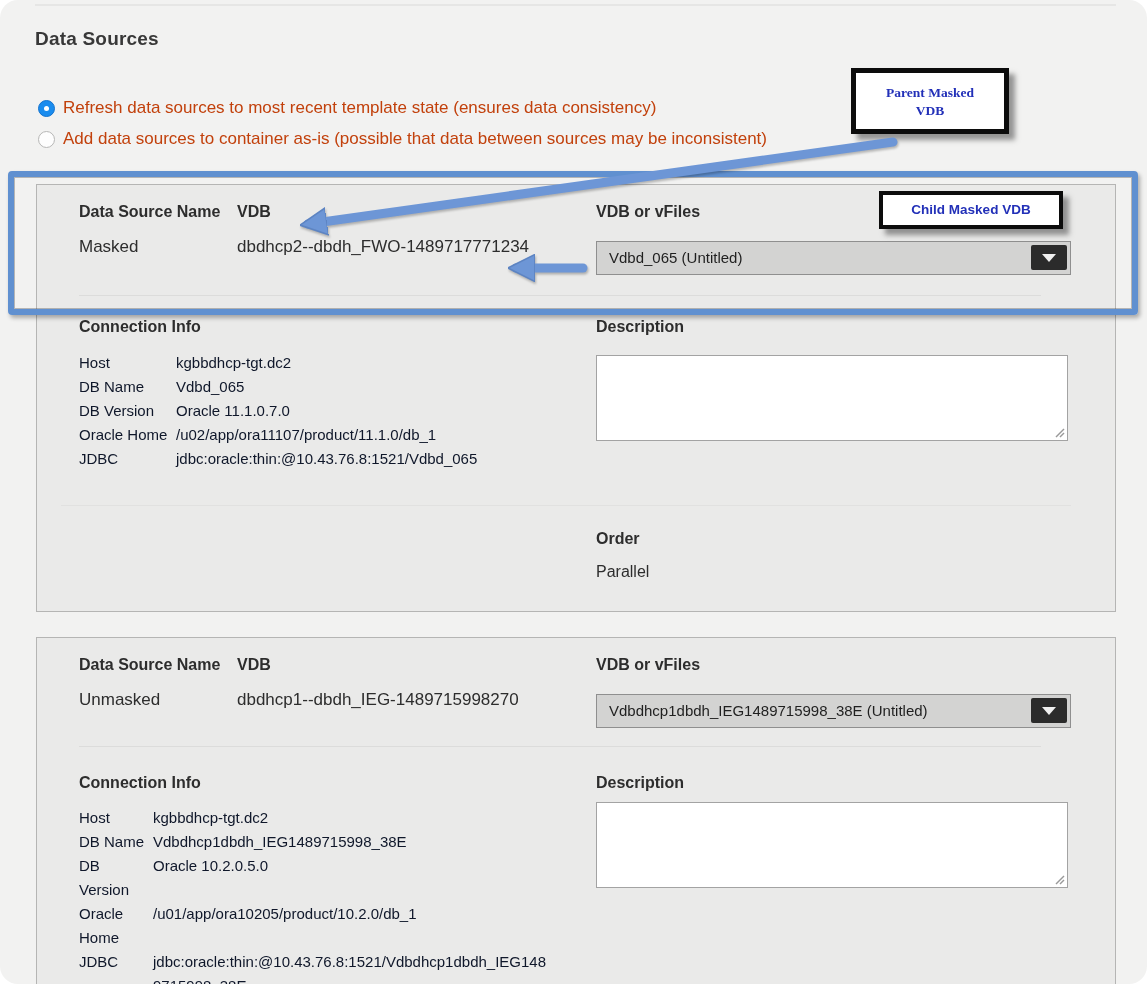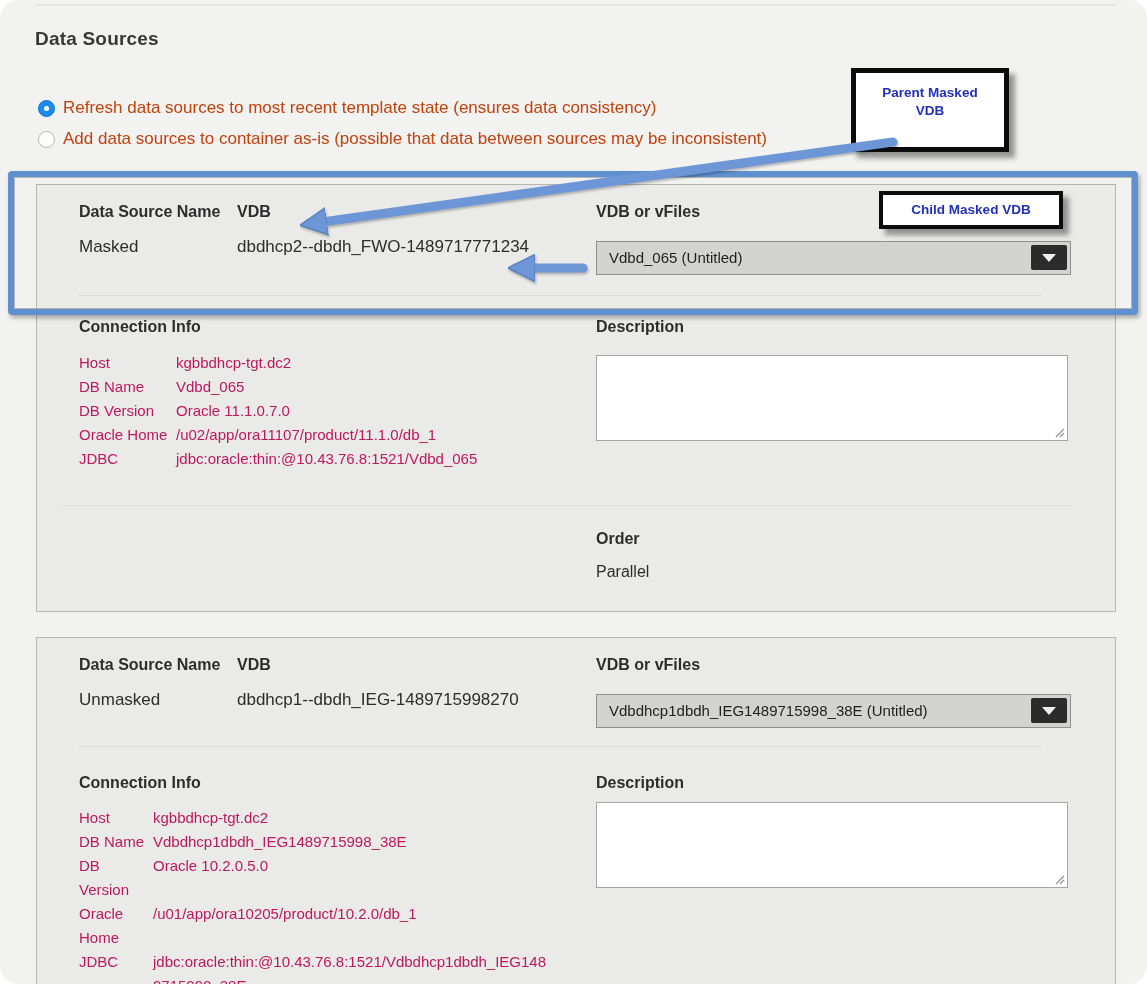--- a/index.html
+++ b/index.html
@@ -20,21 +20,21 @@
   .radio-row { height:22px; }
   .radio-circle { position:absolute; left:0; top:2px; width:17px; height:17px; border-radius:50%; box-sizing:border-box; }
   .radio-circle.selected { background:#1a8cee; border:1px solid #1373cf; }
   .radio-circle.selected::after { content:""; position:absolute; left:5px; top:5px; width:5px; height:5px; border-radius:50%; background:#fff; }
   .radio-circle.unselected { background:#fdfdfd; border:1px solid #b7b7b6; }
   .radio-label { position:absolute; left:25px; top:0; font-size:17px; color:#c2410c; white-space:nowrap; }
 
   
   .callout { background:#fff; border:5px solid #0c0c0c; box-shadow:6px 6px 5px rgba(85,85,85,0.6);
              box-sizing:border-box; text-align:center; color:#2230b8; font-weight:bold; font-size:13.5px; line-height:18px; }
-  .callout-parent { left:851px; top:68px; width:158px; height:84px; padding-top:11px; }
+  .callout-parent { left:851px; top:68px; width:158px; height:66px; padding-top:11px;font-family:Liberation Serif, serif; }
   .callout-child  { left:879px; top:191px; width:184px; height:38px; border-width:4px; line-height:29px; padding-top:0; }
 
   
   .highlight-rect { left:8px; top:171px; width:1118px; height:132px;
     border:6px solid #6090d0; border-radius:4px; box-sizing:content-box;
     box-shadow: 2px 3px 4px rgba(0,0,0,0.3), inset 0 0 0 1px rgba(70,70,70,0.35);
     pointer-events:none; z-index:5; }
 
   
   .panel { background:#eaeae9; border:1px solid #b5b5b4; box-sizing:border-box; }
@@ -47,21 +47,21 @@
   .panel-divider { height:1px; background:#dcdcdb; }
 
   
   .select { background:#d3d3d2; border:1px solid #8f8f8f; box-sizing:border-box; height:34px; cursor:pointer; }
   .select-text { position:absolute; left:12px; top:7px; font-size:15px; color:#1f1f1f; white-space:nowrap; }
   .select-btn { position:absolute; right:3px; top:3px; width:36px; height:25px; background:#2b2b2b; border-radius:2px; }
   .select-caret { position:absolute; left:11px; top:9px; width:0; height:0;
                   border-left:7px solid transparent; border-right:7px solid transparent; border-top:8px solid #efefef; }
 
   
-  .conn-grid { display:grid; font-size:15px; color:#be185d; line-height:24px; }
+  .conn-grid { display:grid; font-size:15px; color:#0f172a; line-height:24px; }
   .conn-grid.wide   { grid-template-columns: 97px auto; }
   .conn-grid.narrow { grid-template-columns: 74px 398px; }
   .conn-grid.narrow .conn-value { word-break: break-all; }
 
   
   .ta-wrap { box-sizing:border-box; }
   textarea.desc { width:100%; height:100%; box-sizing:border-box; background:#fff;
     border:1px solid #a3a3a3; resize:none; font-family:"Liberation Sans",sans-serif; font-size:14px; padding:6px; }
   .grip { position:absolute; right:3px; bottom:3px; pointer-events:none; }
 

